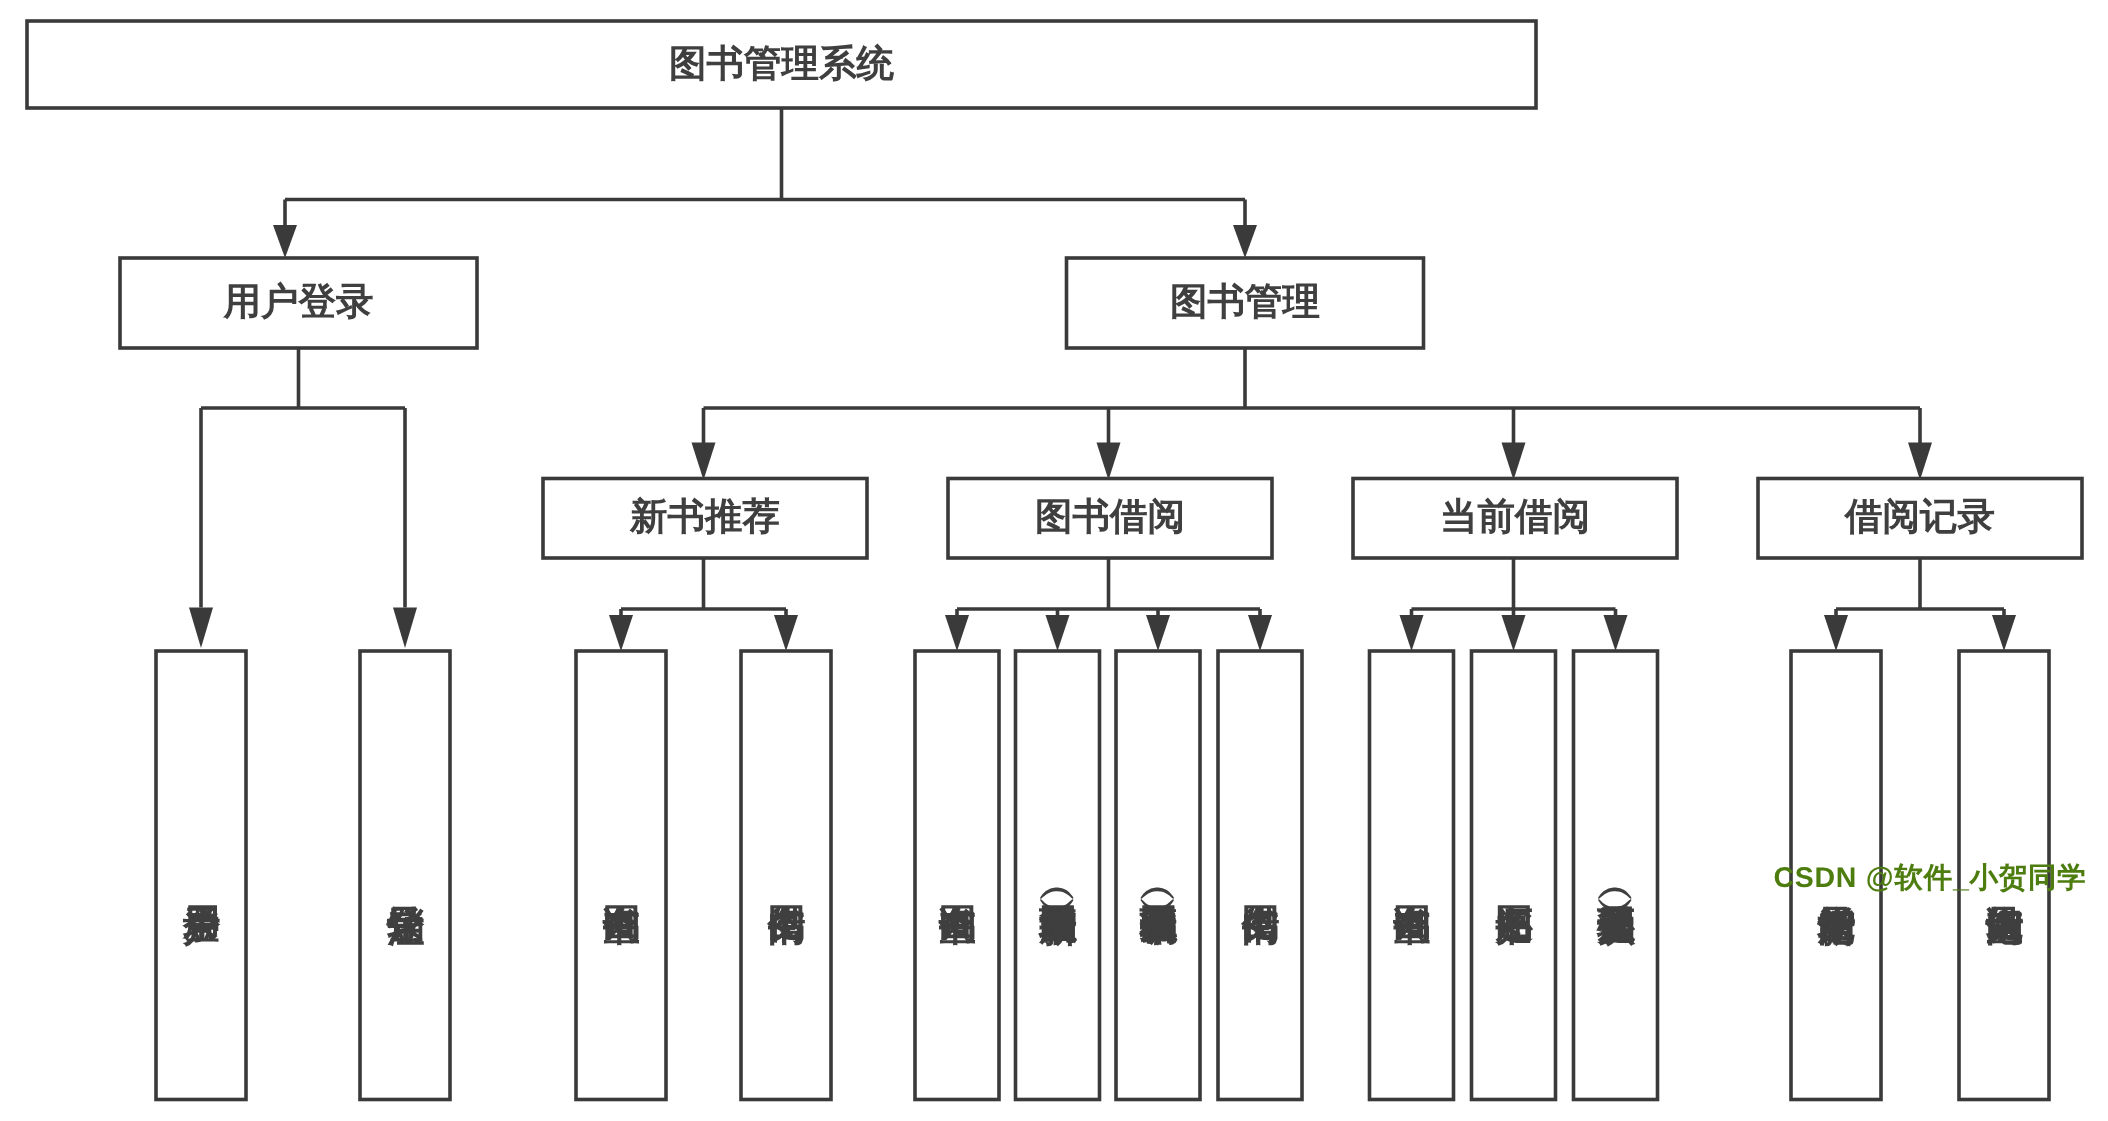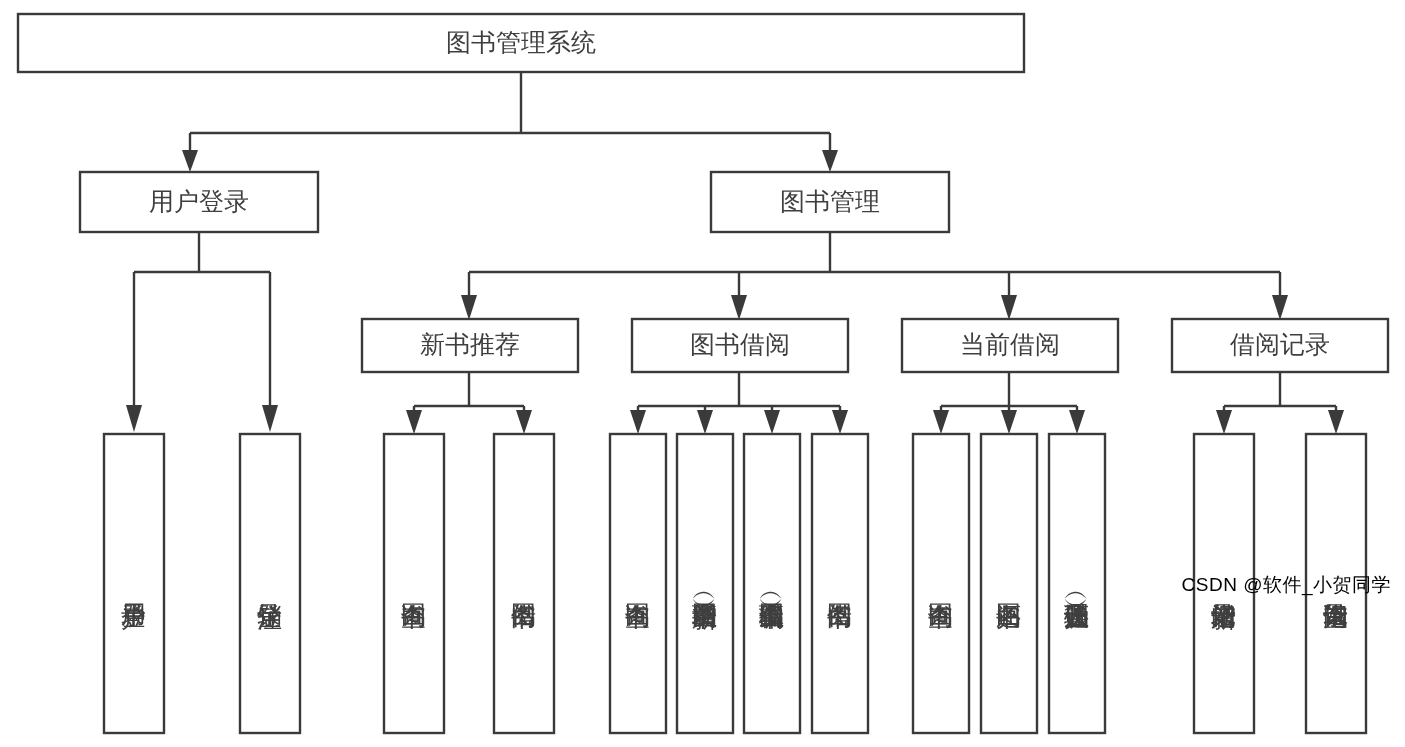--- a/index.html
+++ b/index.html
@@ -11,20 +11,21 @@
     width: 1405px;
     height: 747px;
     font-family: "Liberation Sans", "DejaVu Sans", sans-serif;
     overflow: hidden;
   }
   #diagram-root {
     position: relative;
     width: 1405px;
     height: 604px;
     background: #ffffff;
+    font-weight: bold;
   }
   svg.diagram-canvas {
     position: absolute;
     left: 0;
     top: 0;
     width: 1405px;
     height: 747px;
     display: block;
   }
   .node-box {
@@ -53,21 +54,21 @@
     fill: #3f3f3f;
     font-family: "Liberation Sans", "DejaVu Sans", sans-serif;
     font-size: 25px;
   }
   .watermark {
     position: absolute;
     right: 14px;
     bottom: 6px;
     font-family: "Liberation Sans", "DejaVu Sans", sans-serif;
     font-size: 19px;
-    color: #000000;
+    color: #4d7c0f;
     letter-spacing: 0.5px;
     white-space: nowrap;
     pointer-events: none;
   }
 </style>
 </head>
 <body>
 
 <div id="diagram-root">
 

